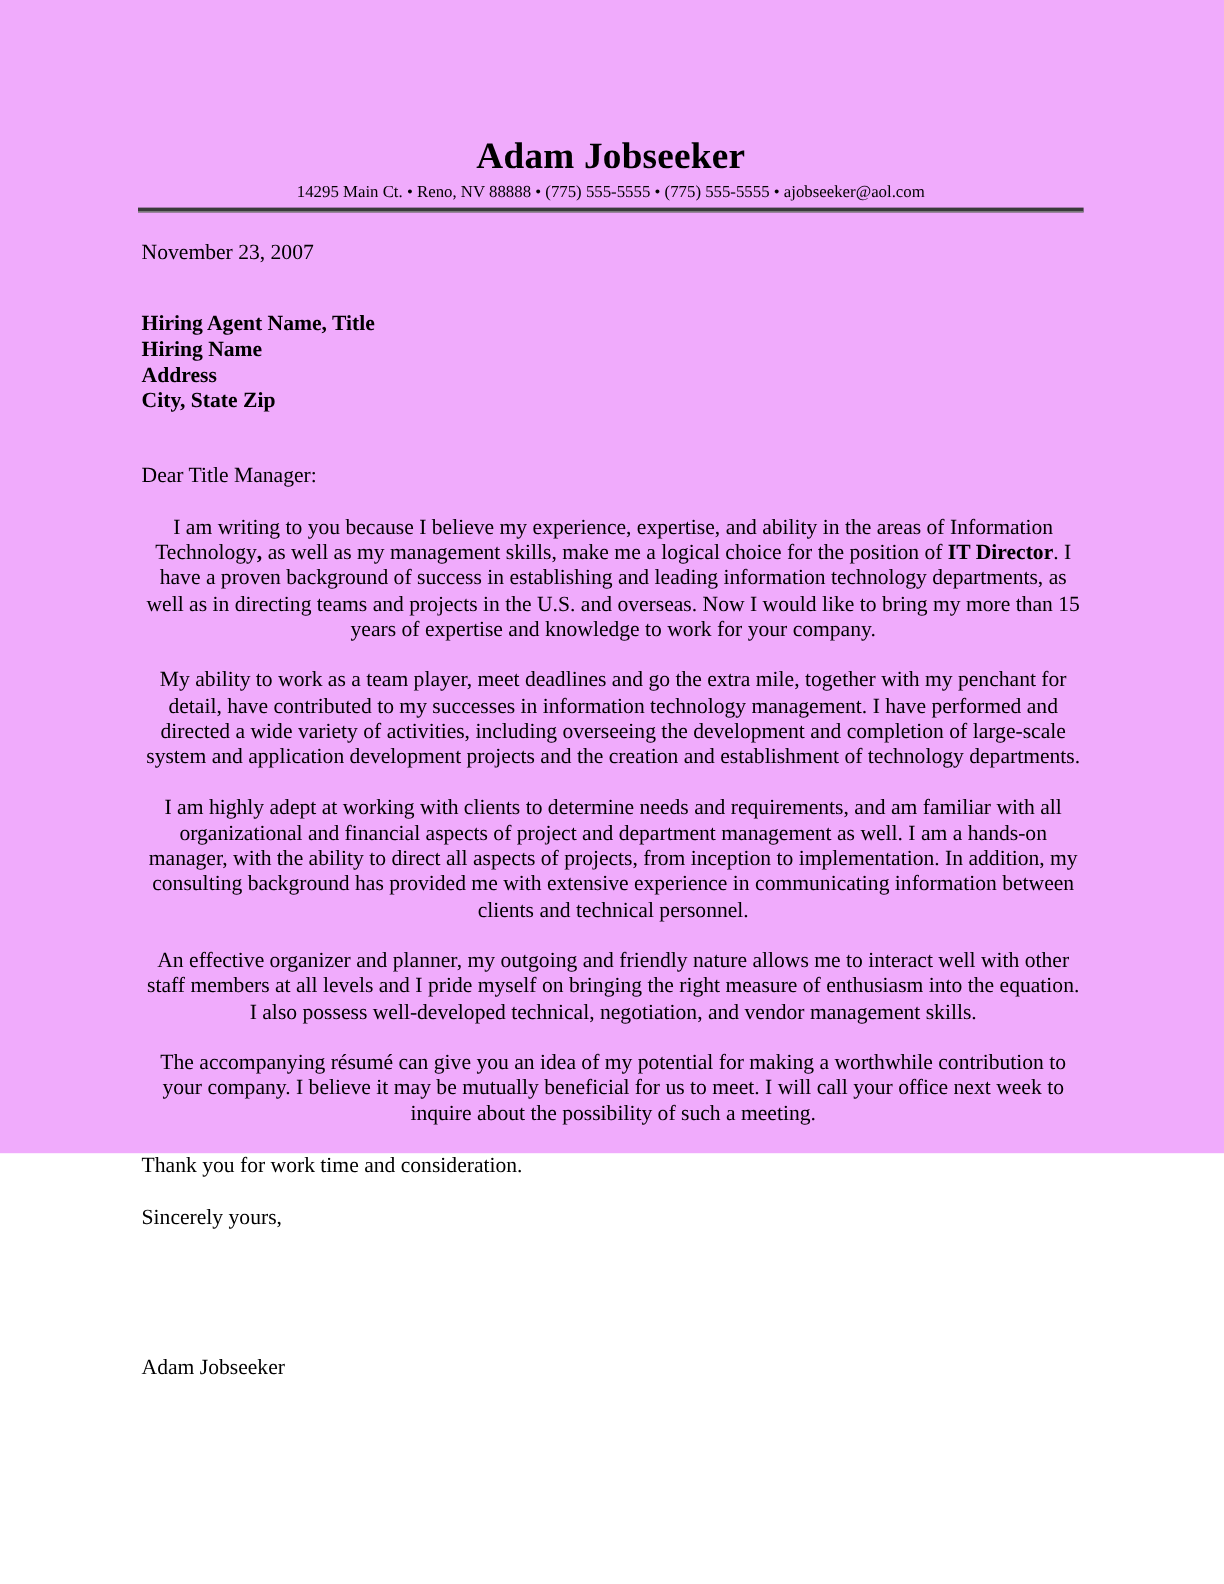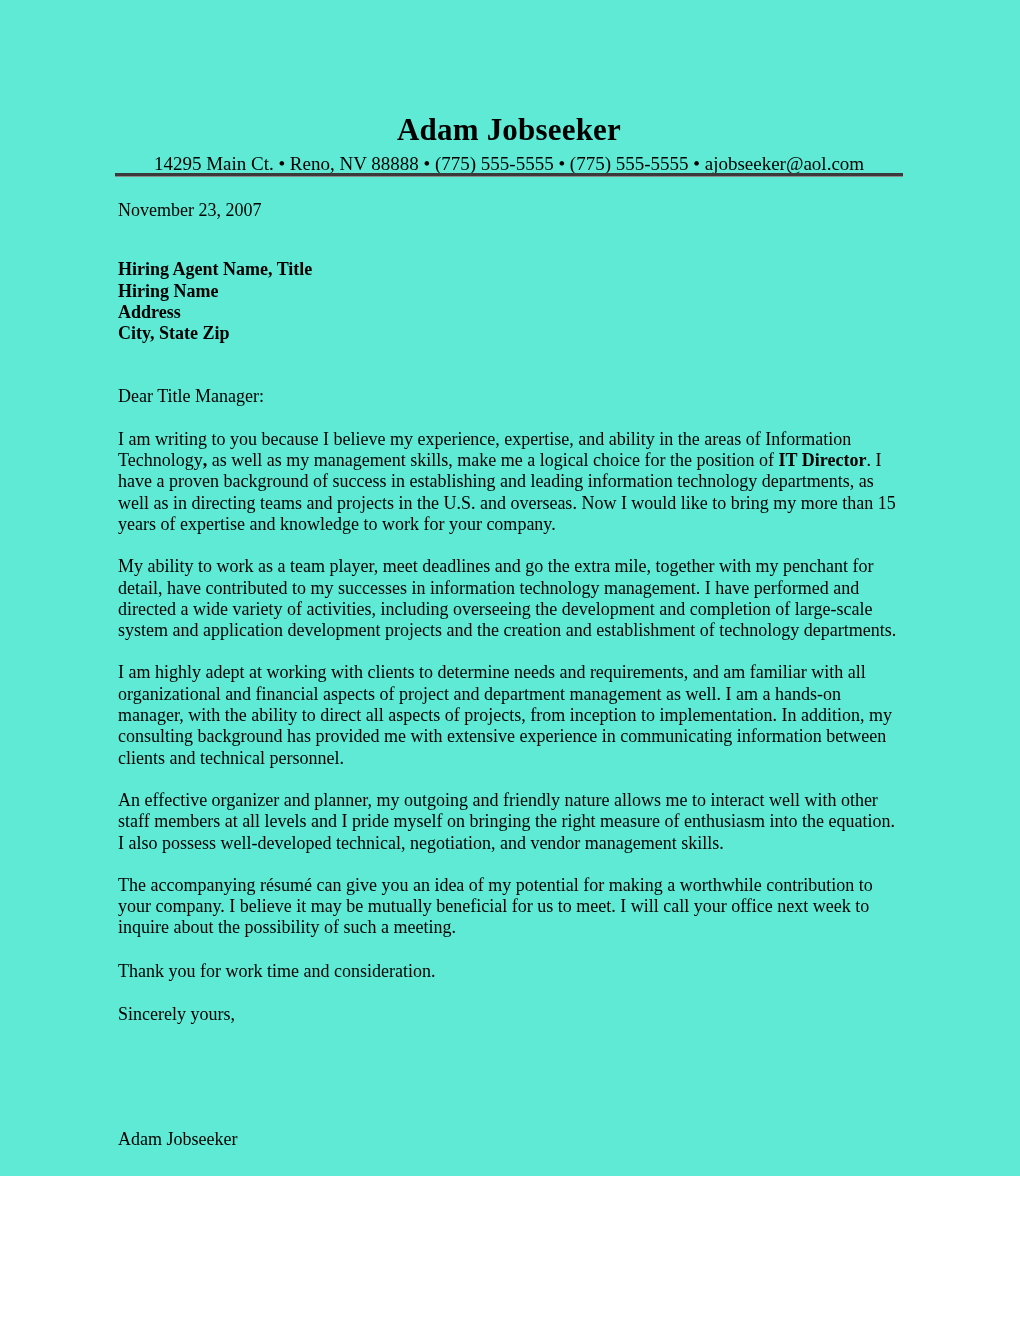--- a/index.html
+++ b/index.html
@@ -12,43 +12,43 @@
     width: 1020px;
     height: 1320px;
     font-family: "Liberation Serif", "DejaVu Serif", serif;
     color: #000000;
     overflow: hidden;
   }
 
   .page {
     position: relative;
     width: 1020px;
-    height: 1176px;
-    background: #5eead4;
+    height: 961px;
+    background: #f0abfc;
     box-sizing: border-box;
   }
 
   
   .letterhead {
     position: absolute;
     left: 115px;
     top: 112px;
     width: 788px;
     text-align: center;
   }
   .letterhead-name {
     font-size: 31px;
     font-weight: bold;
     line-height: 1.18;
     letter-spacing: 0.2px;
     margin: 0;
     text-align: center;
   }
   .letterhead-contact {
-    font-size: 19px;
+    font-size: 14px;
     line-height: 1.3;
     margin: 3px 0 0 0;
     text-align: center;
     white-space: nowrap;
   }
   .letterhead-rule {
     position: absolute;
     left: 115px;
     top: 173px;
     width: 788px;
@@ -78,21 +78,21 @@
     margin: 0;
     font-weight: bold;
   }
 
   .salutation {
     margin-top: 42px;
   }
 
   .body-paragraph {
     margin-top: 21px;
-    text-align: left;
+    text-align: center;
   }
 
   .closing-thanks {
     margin-top: 22px;
   }
   .closing-sincerely {
     margin-top: 22px;
   }
   .signature-name {
     margin-top: 104px;

